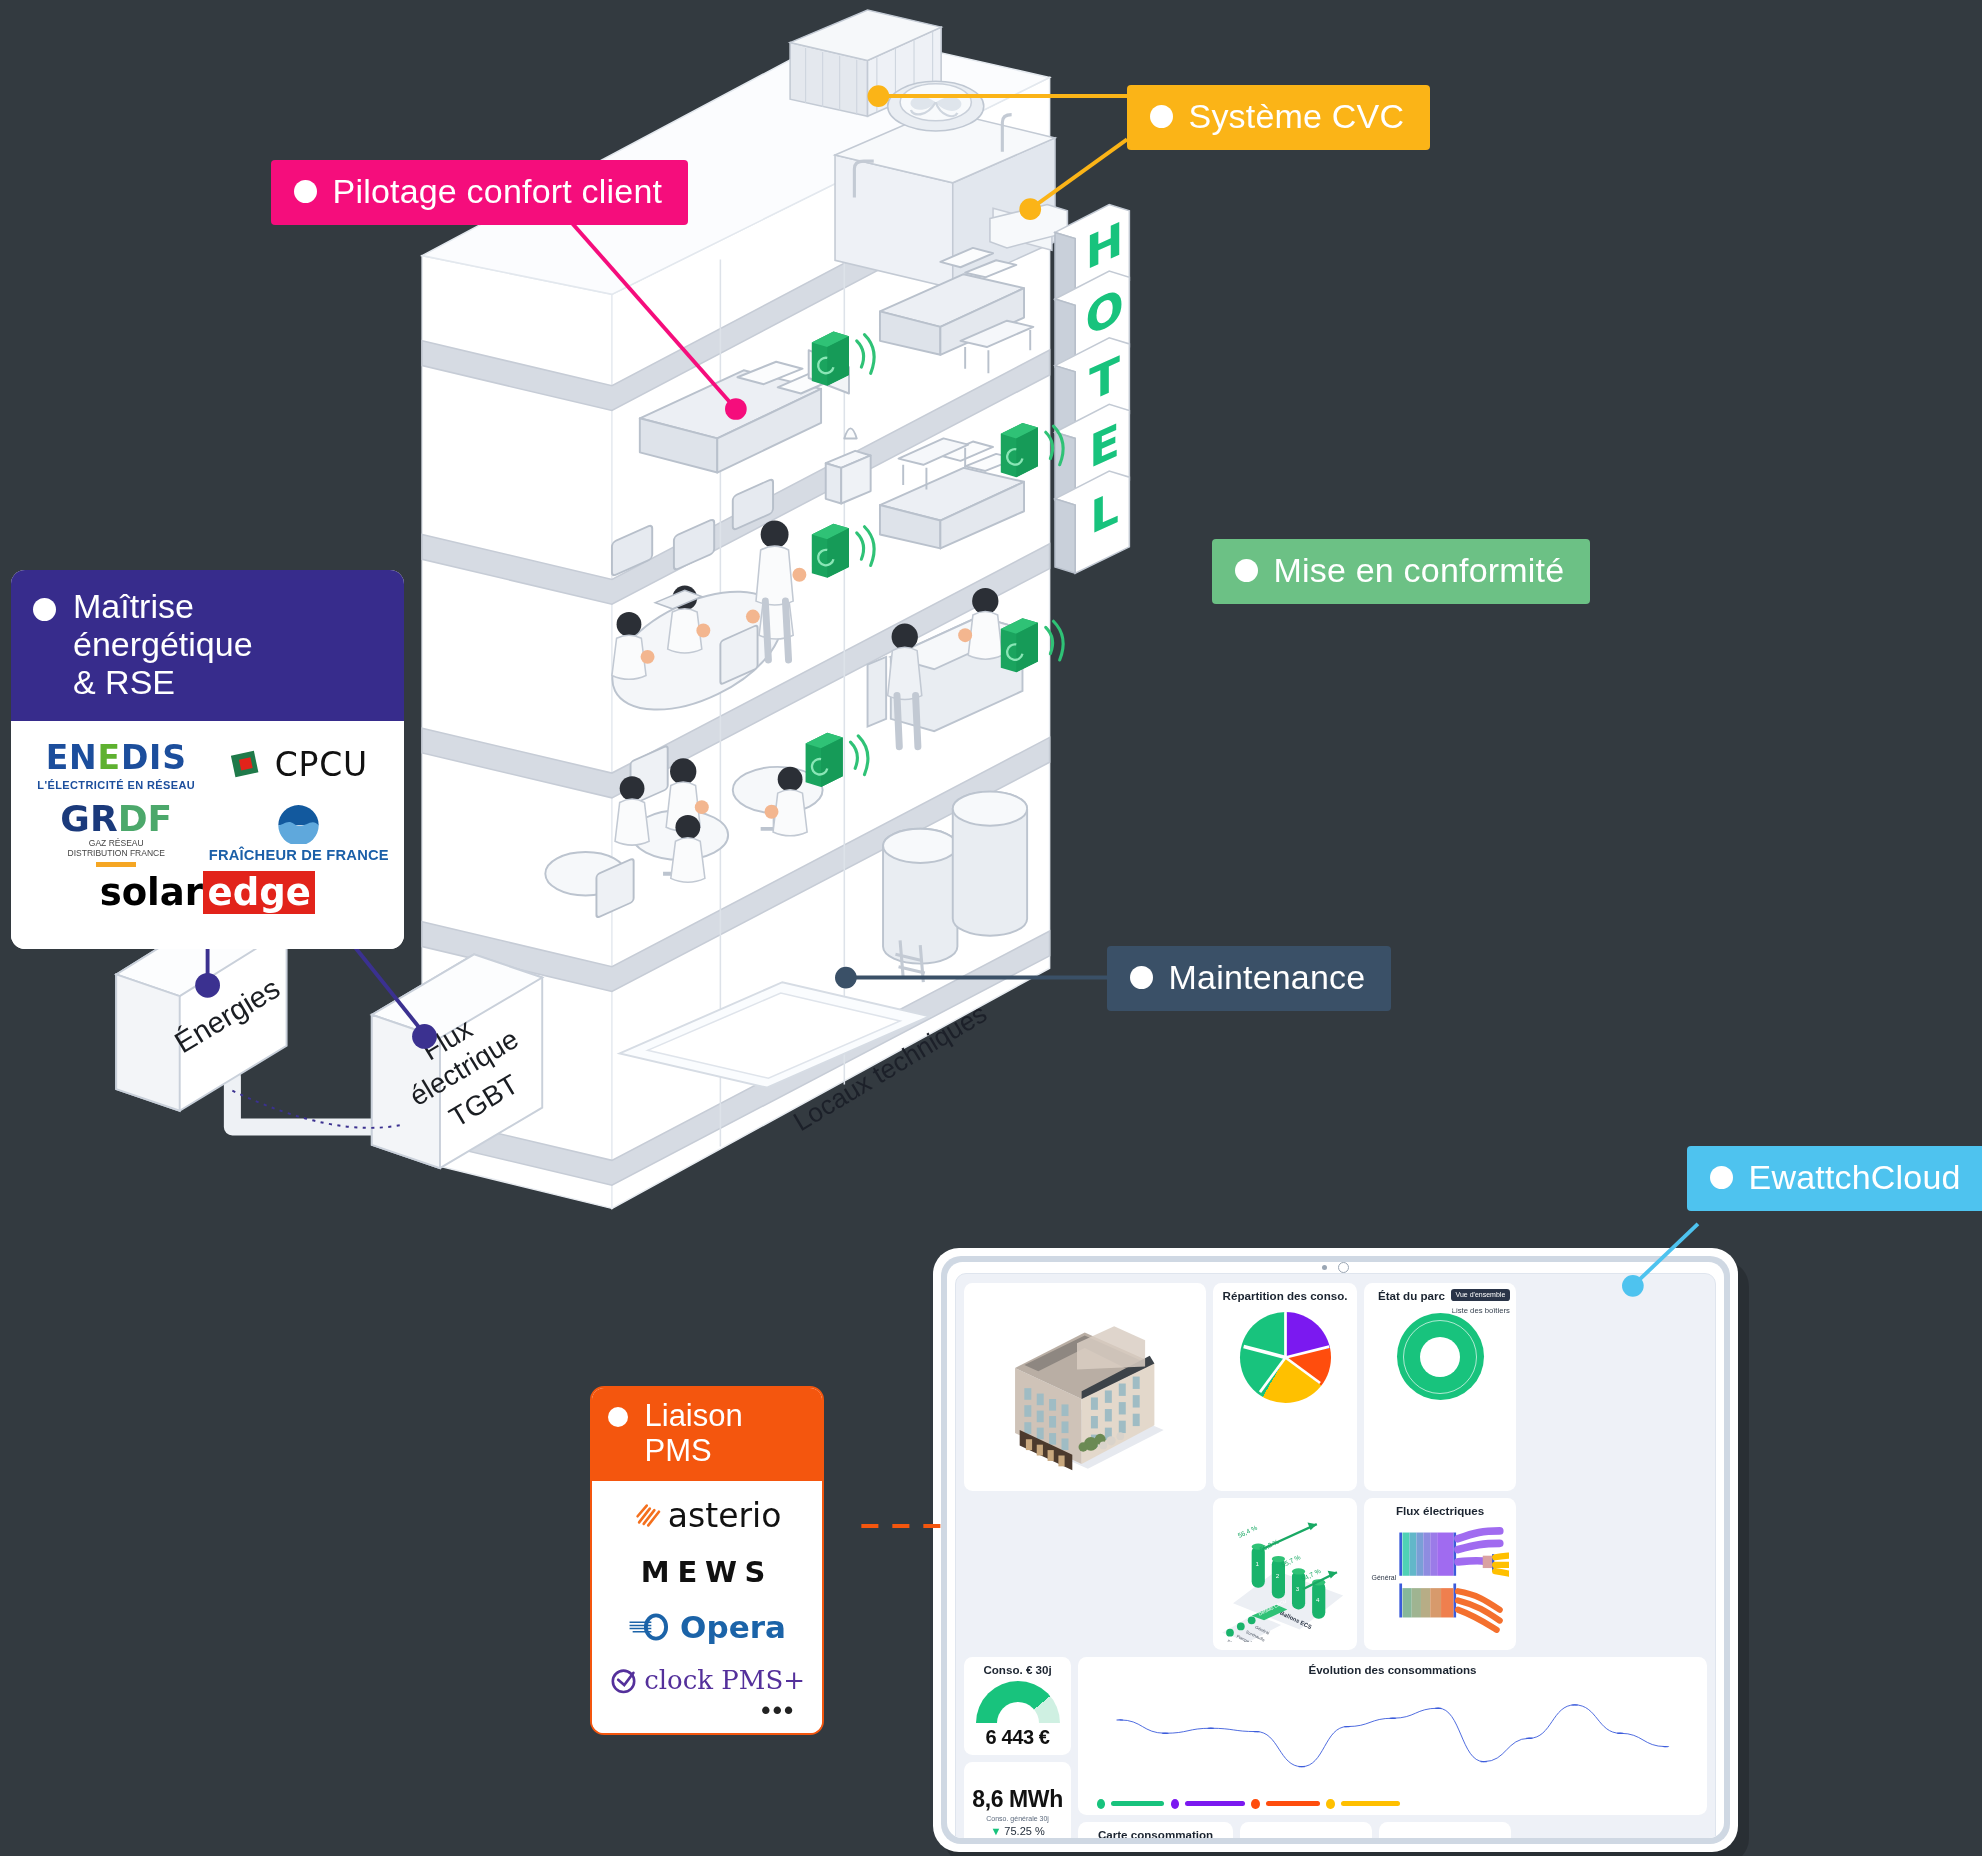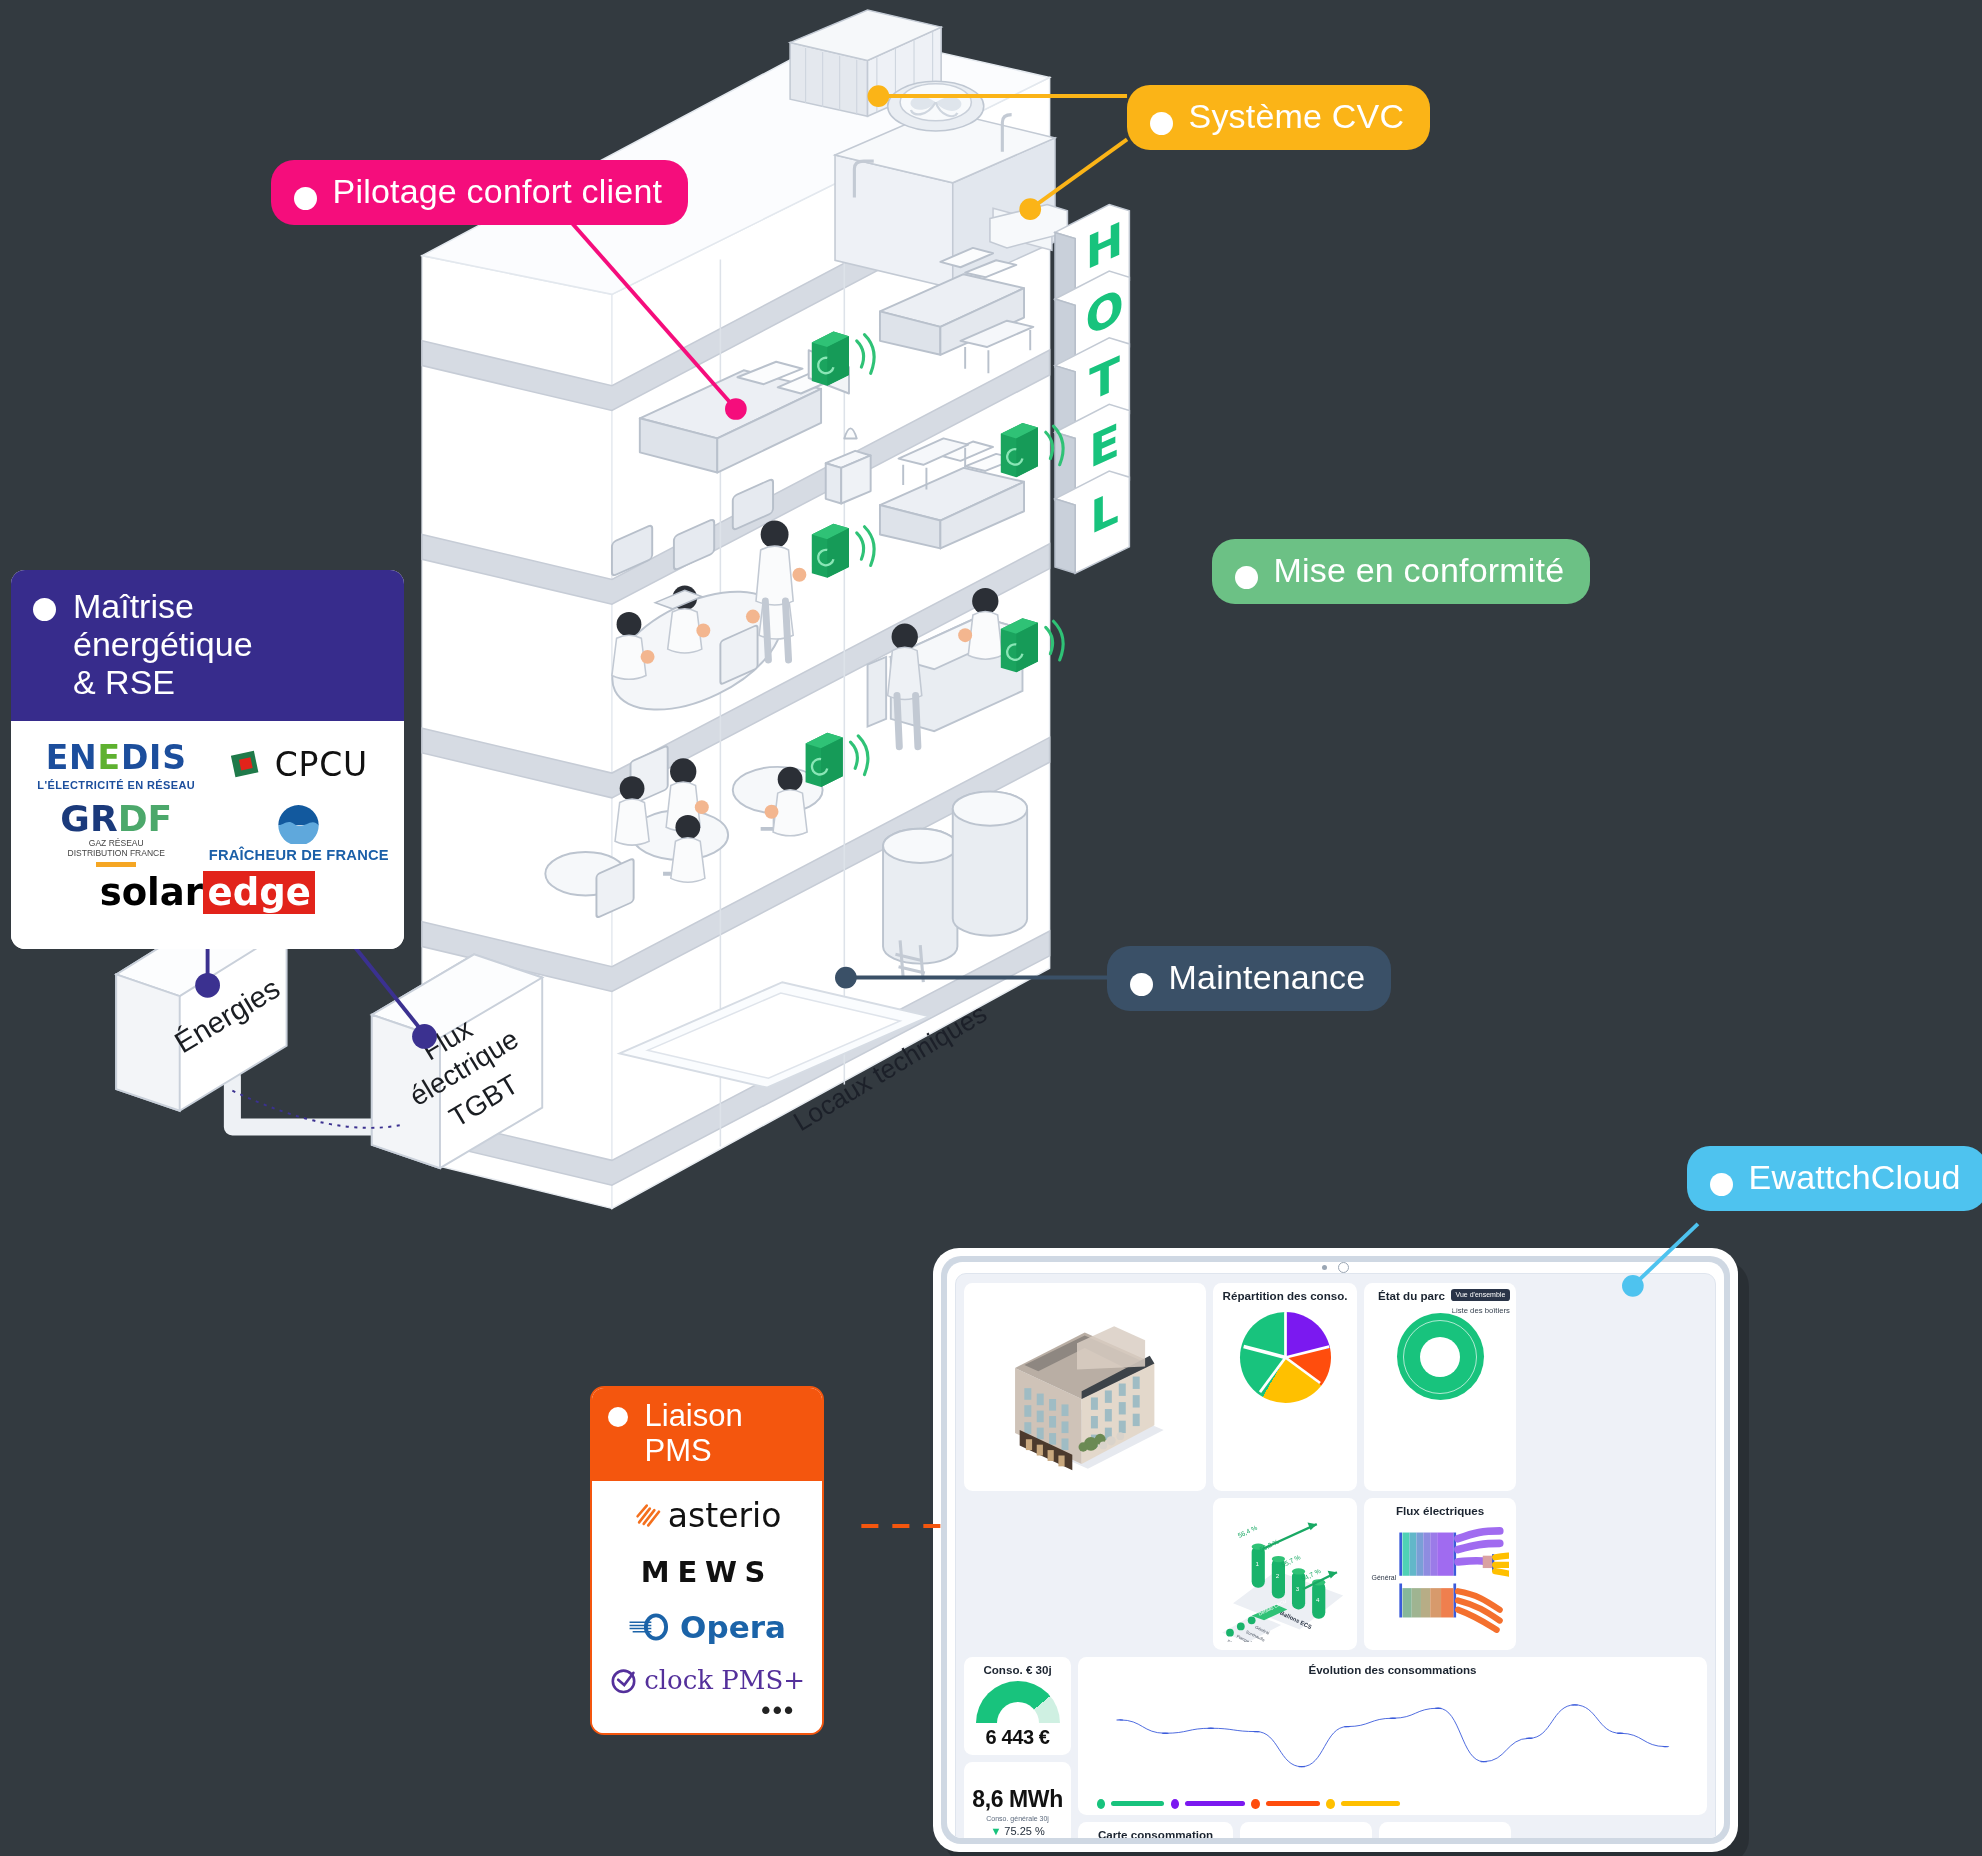--- a/index.html
+++ b/index.html
@@ -8,22 +8,22 @@
     width: 1983px; height: 1856px;
     background: #333a40;
     font-family: "Liberation Sans", sans-serif;
     overflow: hidden;
   }
   #stage { position: relative; width: 1983px; height: 1856px; background: #333a40; }
 
   
   .pill {
     position: absolute;
-    display: flex; align-items: flex-end; gap: 15.5px;
-    border-radius: 23px;
+    display: flex; align-items: center; gap: 15.5px;
+    border-radius: 4px;
     padding: 14px 26px 15.5px 23px;
     color: #fff;
     font-size: 34px;
     font-weight: 500;
     letter-spacing: 0.2px;
     white-space: nowrap;
     line-height: 1.05;
     z-index: 40;
   }
   .pill .dot {

